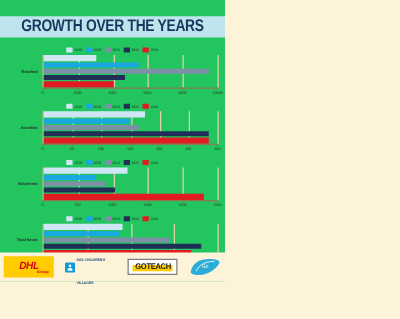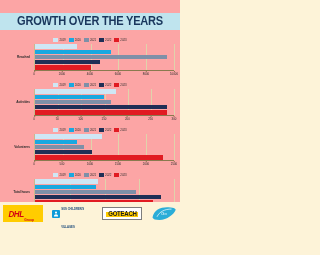--- a/index.html
+++ b/index.html
@@ -11,21 +11,21 @@
     height: 255px;
     background: #fdf3d8;
     font-family: "Liberation Sans", sans-serif;
     overflow: hidden;
     position: relative;
   }
   .page {
     width: 180px;
     height: 225px;
     position: relative;
-    background: #fca5a5;
+    background: #22c55e;
     box-sizing: border-box;
   }
 
   
   .title-wrap {
     position: absolute;
     top: 11px;
     left: 0;
     width: 180px;
     height: 20px;
@@ -183,21 +183,21 @@
     justify-content: space-between;
     padding: 0 3px;
     box-sizing: border-box;
     background: #fdf3d8;
   }
   .logo-dhl {
     width: 40px;
     height: 17px;
     background: #ffcc00;
     display: flex;
-    flex-direction: row;
+    flex-direction: column;
     align-items: center;
     justify-content: center;
     position: relative;
   }
   .logo-dhl .dhl-text {
     color: #d40511;
     font-weight: bold;
     font-size: 8.5px;
     line-height: 8px;
     font-style: italic;

